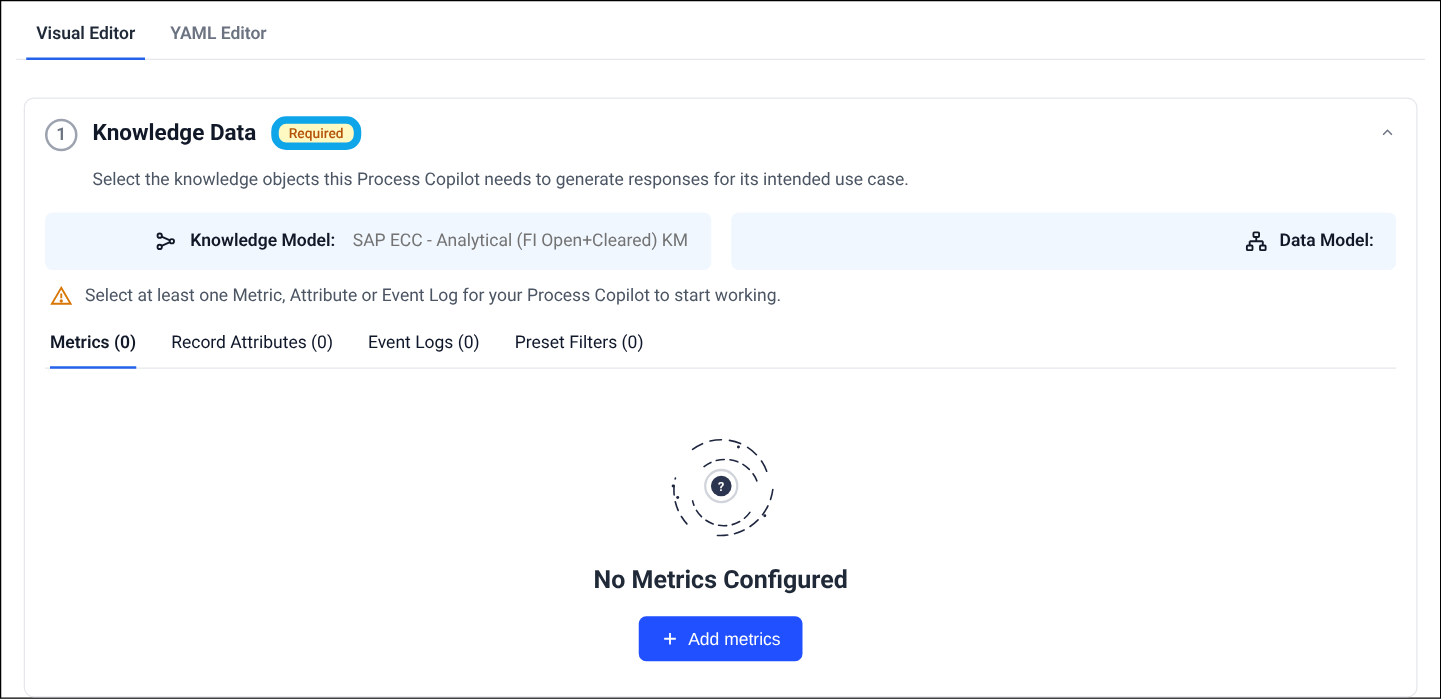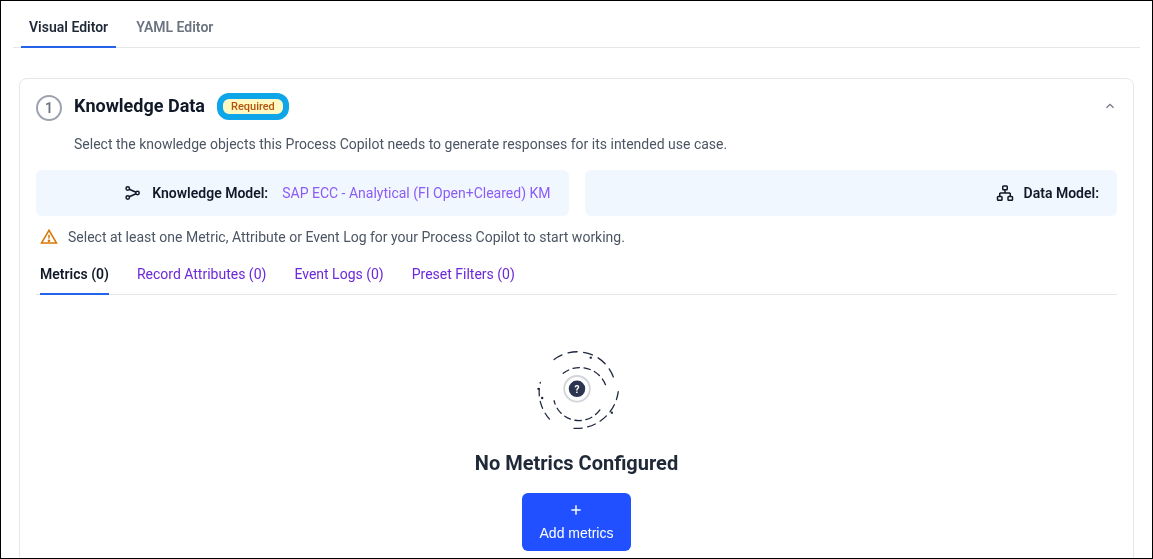--- a/index.html
+++ b/index.html
@@ -68,51 +68,51 @@
 
   
   .model-row { display:flex; gap:16px; margin:18px 0 12px 0; }
   .model-box {
     flex:1; background:#f1f7ff; border-radius:6px;
     display:flex; align-items:center; gap:10px;
     padding:14px 18px; font-size:14px;justify-content:flex-end;
   }
   .model-label { font-weight:600; color:#111827; }
   .model-value { color:#374151; margin-left:4px; }
-  .model-value.link { color:#8b5cf6; }
+  .model-value.link { color:#737373; }
   .icon-sm { width:18px; height:18px; flex-shrink:0; }
 
   
   .warn {
     display:flex; align-items:center; gap:10px;
     margin: 8px 0 10px 4px; font-size:14px; color:#4b5563;
   }
   .warn svg { width:18px; height:18px; color:#d97706; }
 
   
   .inner-tabs {
     display:flex; gap:28px; border-bottom:1px solid #e5e7eb;
     padding-left:4px; margin-bottom: 24px;
   }
   .inner-tab {
-    padding:10px 0 12px 0; font-size:14px; color:#6d28d9; cursor:pointer; position:relative;
+    padding:10px 0 12px 0; font-size:14px; color:#0f172a; cursor:pointer; position:relative;
   }
   .inner-tab.active { color:#111827; font-weight:600; }
   .inner-tab.active::after {
     content:""; position:absolute; left:0; right:0; bottom:-1px; height:2px; background:#2563eb;
   }
 
   
   .empty { display:flex; flex-direction:column; align-items:center; padding:18px 0 6px 0; }
   .empty svg.illus { width:110px; height:100px; margin-bottom:14px; }
   .empty-title { font-size:20px; font-weight:700; color:#1f2937; margin-bottom:18px; }
   .btn {
     display:inline-flex; align-items:center; gap:8px;
     background:#2050ff; color:#fff; border:none; border-radius:6px;
-    padding:10px 18px; font-size:14px; font-weight:500; cursor:pointer;flex-direction:column;
+    padding:10px 18px; font-size:14px; font-weight:500; cursor:pointer;
   }
   .btn svg { width:14px; height:14px; }
 </style>
 </head>
 <body>
 
 <div class="editor-tabs">
   <div class="editor-tab active">Visual Editor</div>
   <div class="editor-tab">YAML Editor</div>
 </div>

